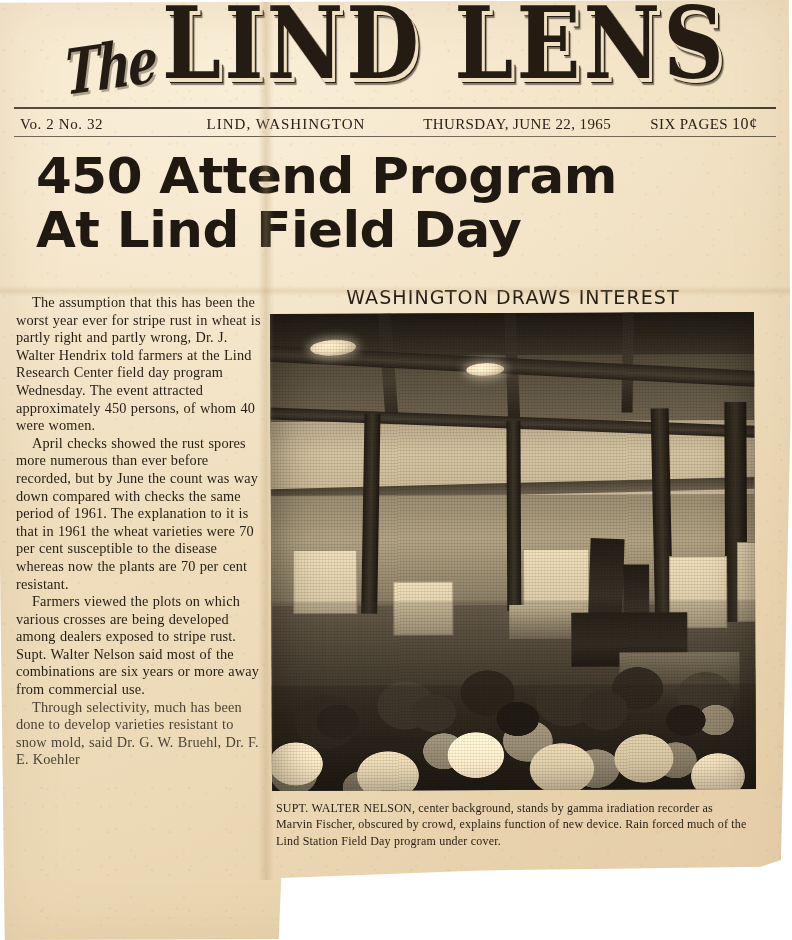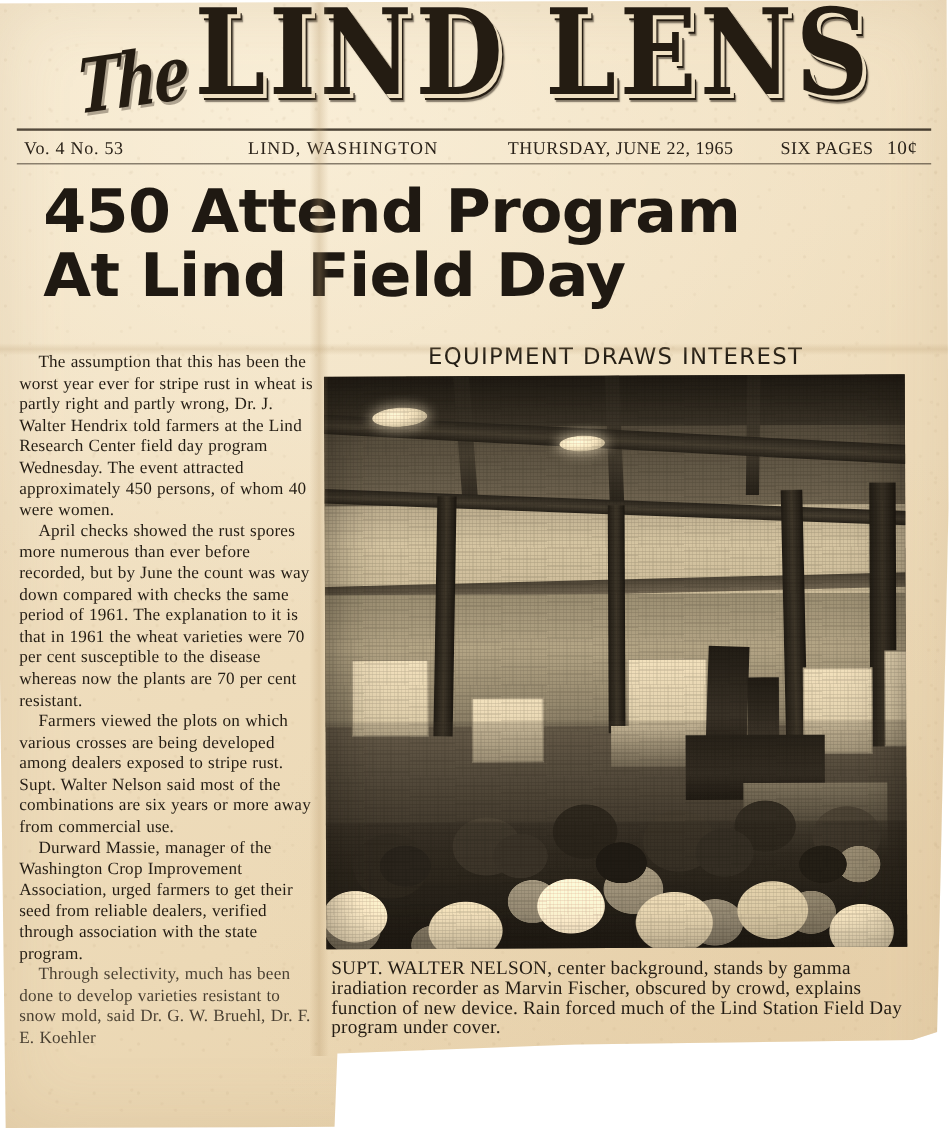--- a/index.html
+++ b/index.html
@@ -119,21 +119,21 @@
     align-items: center;
     font-family: "Liberation Serif", serif;
     font-size: 15px;
     color: #2a2219;
     letter-spacing: .6px;
   }
   #folio .vol      { width: 168px; text-align: left; padding-left: 6px; }
   #folio .place    { width: 196px; text-align: center; letter-spacing: 1px; }
   #folio .date     { flex: 1; text-align: center; letter-spacing: .4px; }
   #folio .pages    { text-align: left; letter-spacing: .4px; padding-right: 4px; }
-  #folio .price    { width: 40px; text-align: center; padding-right: 4px; font-size: 16px; }
+  #folio .price    { width: 40px; text-align: left; padding-right: 4px; font-size: 16px; }
 
   
   #headline {
     position: absolute;
     left: 36px; top: 150px;
     width: 720px;
     color: #1f1912;
     font-family: "DejaVu Sans", sans-serif;
     font-weight: 700;
     font-size: 50px;
@@ -303,21 +303,21 @@
       repeating-linear-gradient(90deg, rgba(20,16,10,.30) 0 1px, transparent 1px 3px);
   }
 
   
   #caption {
     position: absolute;
     left: 276px; top: 800px;
     width: 476px;
     color: #241d14;
     font-family: "Liberation Serif", serif;
-    font-size: 16px;
+    font-size: 12px;
     line-height: 16.4px;
     letter-spacing: .2px;
   }
 
   
   .crease {
     position: absolute;
     background: linear-gradient(90deg, rgba(180,150,105,0) 0%, rgba(180,150,105,.30) 50%, rgba(180,150,105,0) 100%);
     pointer-events: none;
   }
@@ -332,42 +332,41 @@
   <div id="grain"></div>
 
   <div id="masthead">
     <div id="masthead-title">
       <span class="mh-the">The</span><span class="mh-name">LIND LENS</span>
     </div>
   </div>
 
   <div class="rule" id="rule-top"></div>
   <div id="folio">
-    <span class="vol">Vo. 4 No. 53</span>
+    <span class="vol">Vo. 2 No. 32</span>
     <span class="place">LIND, WASHINGTON</span>
     <span class="date">THURSDAY, JUNE 22, 1965</span>
     <span class="pages">SIX PAGES</span>
     <span class="price">10¢</span>
   </div>
   <div class="rule" id="rule-bottom"></div>
 
   <div id="headline">
     <span class="hl-line">450 Attend Program</span>
     <span class="hl-line">At Lind Field Day</span>
   </div>
 
   <div id="story-column">
     <p>The assumption that this has been the worst year ever for stripe rust in wheat is partly right and partly wrong, Dr. J. Walter Hendrix told farmers at the Lind Research Center field day program Wednesday.  The event attracted approximately 450 persons, of whom 40 were women.</p>
     <p>April checks showed the rust spores more numerous than ever before recorded, but by June the count was way down compared with checks the same period of 1961.  The explanation to it is that in 1961 the wheat varieties were 70 per cent susceptible to the disease whereas now the plants are 70 per cent resistant.</p>
     <p>Farmers viewed the plots on which various crosses are being developed among dealers exposed to stripe rust.  Supt. Walter Nelson said most of the combinations are six years or more away from commercial use.</p>
-    <p>Durward Massie, manager of the Washington Crop Improvement Association, urged farmers to get their seed from reliable dealers, verified through association with the state program.</p>
     <p class="faded">Through selectivity,  much  has been done to develop varieties resistant to snow mold, said Dr. G. W. Bruehl, Dr. F. E. Koehler</p>
   </div>
 
-  <div id="photo-heading">EQUIPMENT DRAWS INTEREST</div>
+  <div id="photo-heading">WASHINGTON DRAWS INTEREST</div>
 
   <div id="photo">
     <div id="photo-inner">
       <div class="ph ceiling"></div>
       <div class="ph ceil-dark"></div>
       <div class="ph beam beam-v1"></div>
       <div class="ph beam beam-v2"></div>
       <div class="ph beam beam-v3"></div>
       <div class="ph beam beam-h1"></div>
       <div class="ph lamp lamp-1"></div>

